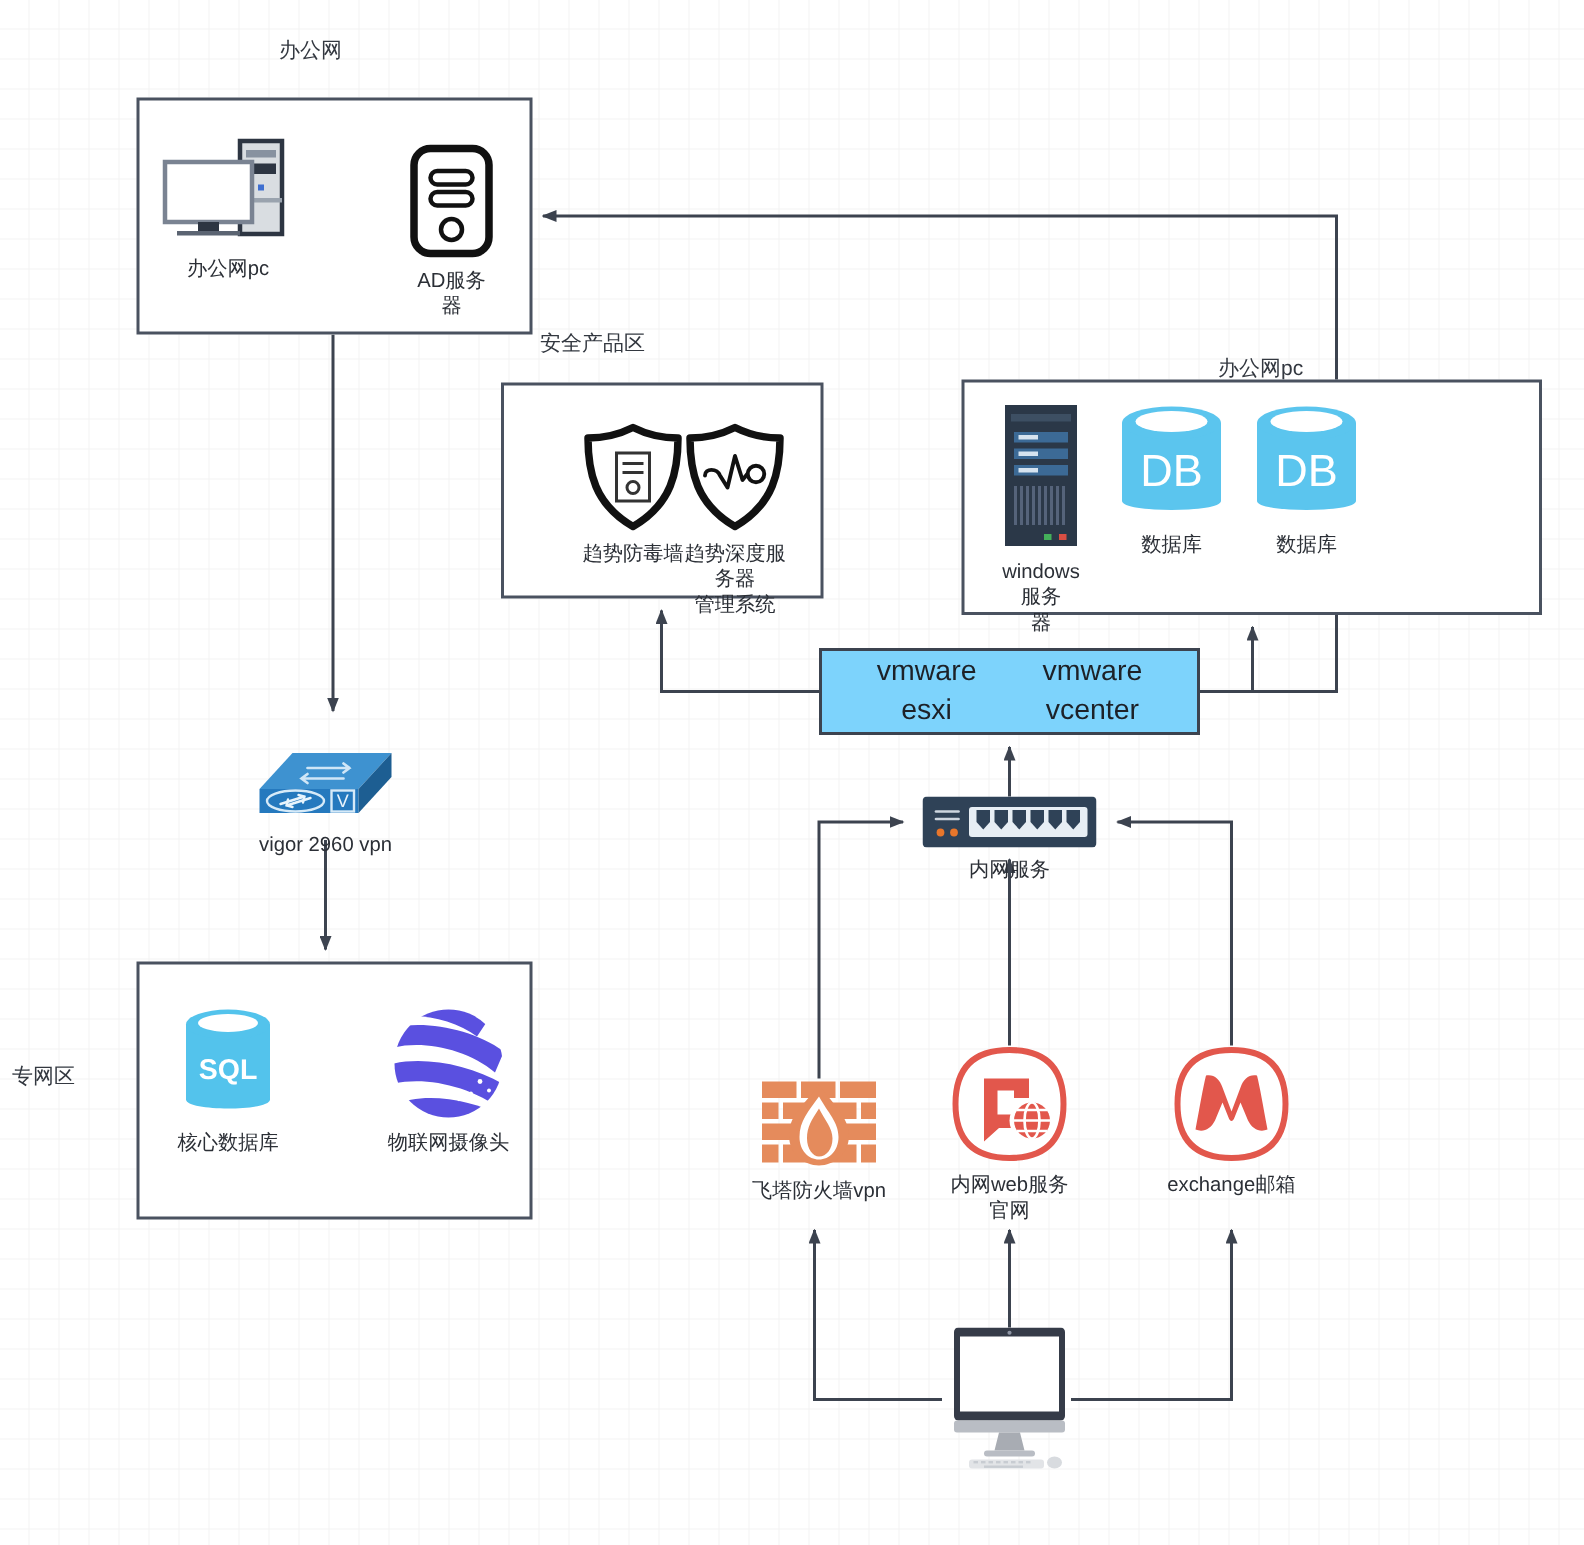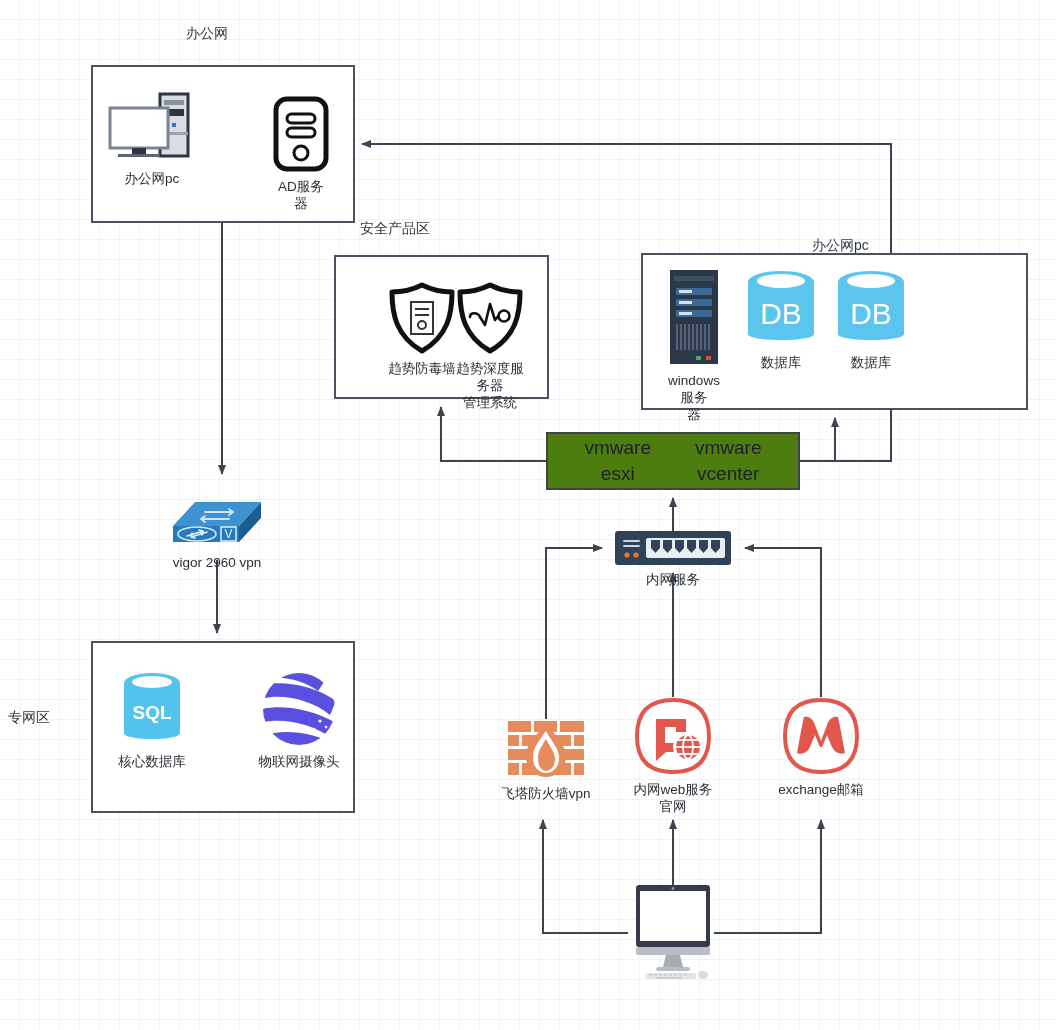--- a/index.html
+++ b/index.html
@@ -32,21 +32,21 @@
     font-size:14px;color:#333840;white-space:nowrap;
     text-align:center;
   }
   .node{position:absolute;display:flex;flex-direction:column;align-items:center;}
   .node .ico{display:flex;align-items:center;justify-content:center;}
   .cap{
     margin-top:6px;font-size:13.5px;color:#2b2f36;text-align:center;
     line-height:17px;white-space:pre-line;
   }
   .vmbox{
-    position:absolute;border:2px solid #3c434f;background:#4d7c0f;
+    position:absolute;border:2px solid #3c434f;background:#7dd3fc;
     box-sizing:border-box;display:flex;align-items:center;justify-content:center;
   }
   .vmbox .vmcol{
     font-size:19px;color:#1d2127;text-align:center;line-height:26px;white-space:pre-line;
   }
   .vmrow{display:flex;gap:44px;}
 </style>
 </head>
 <body>
 

